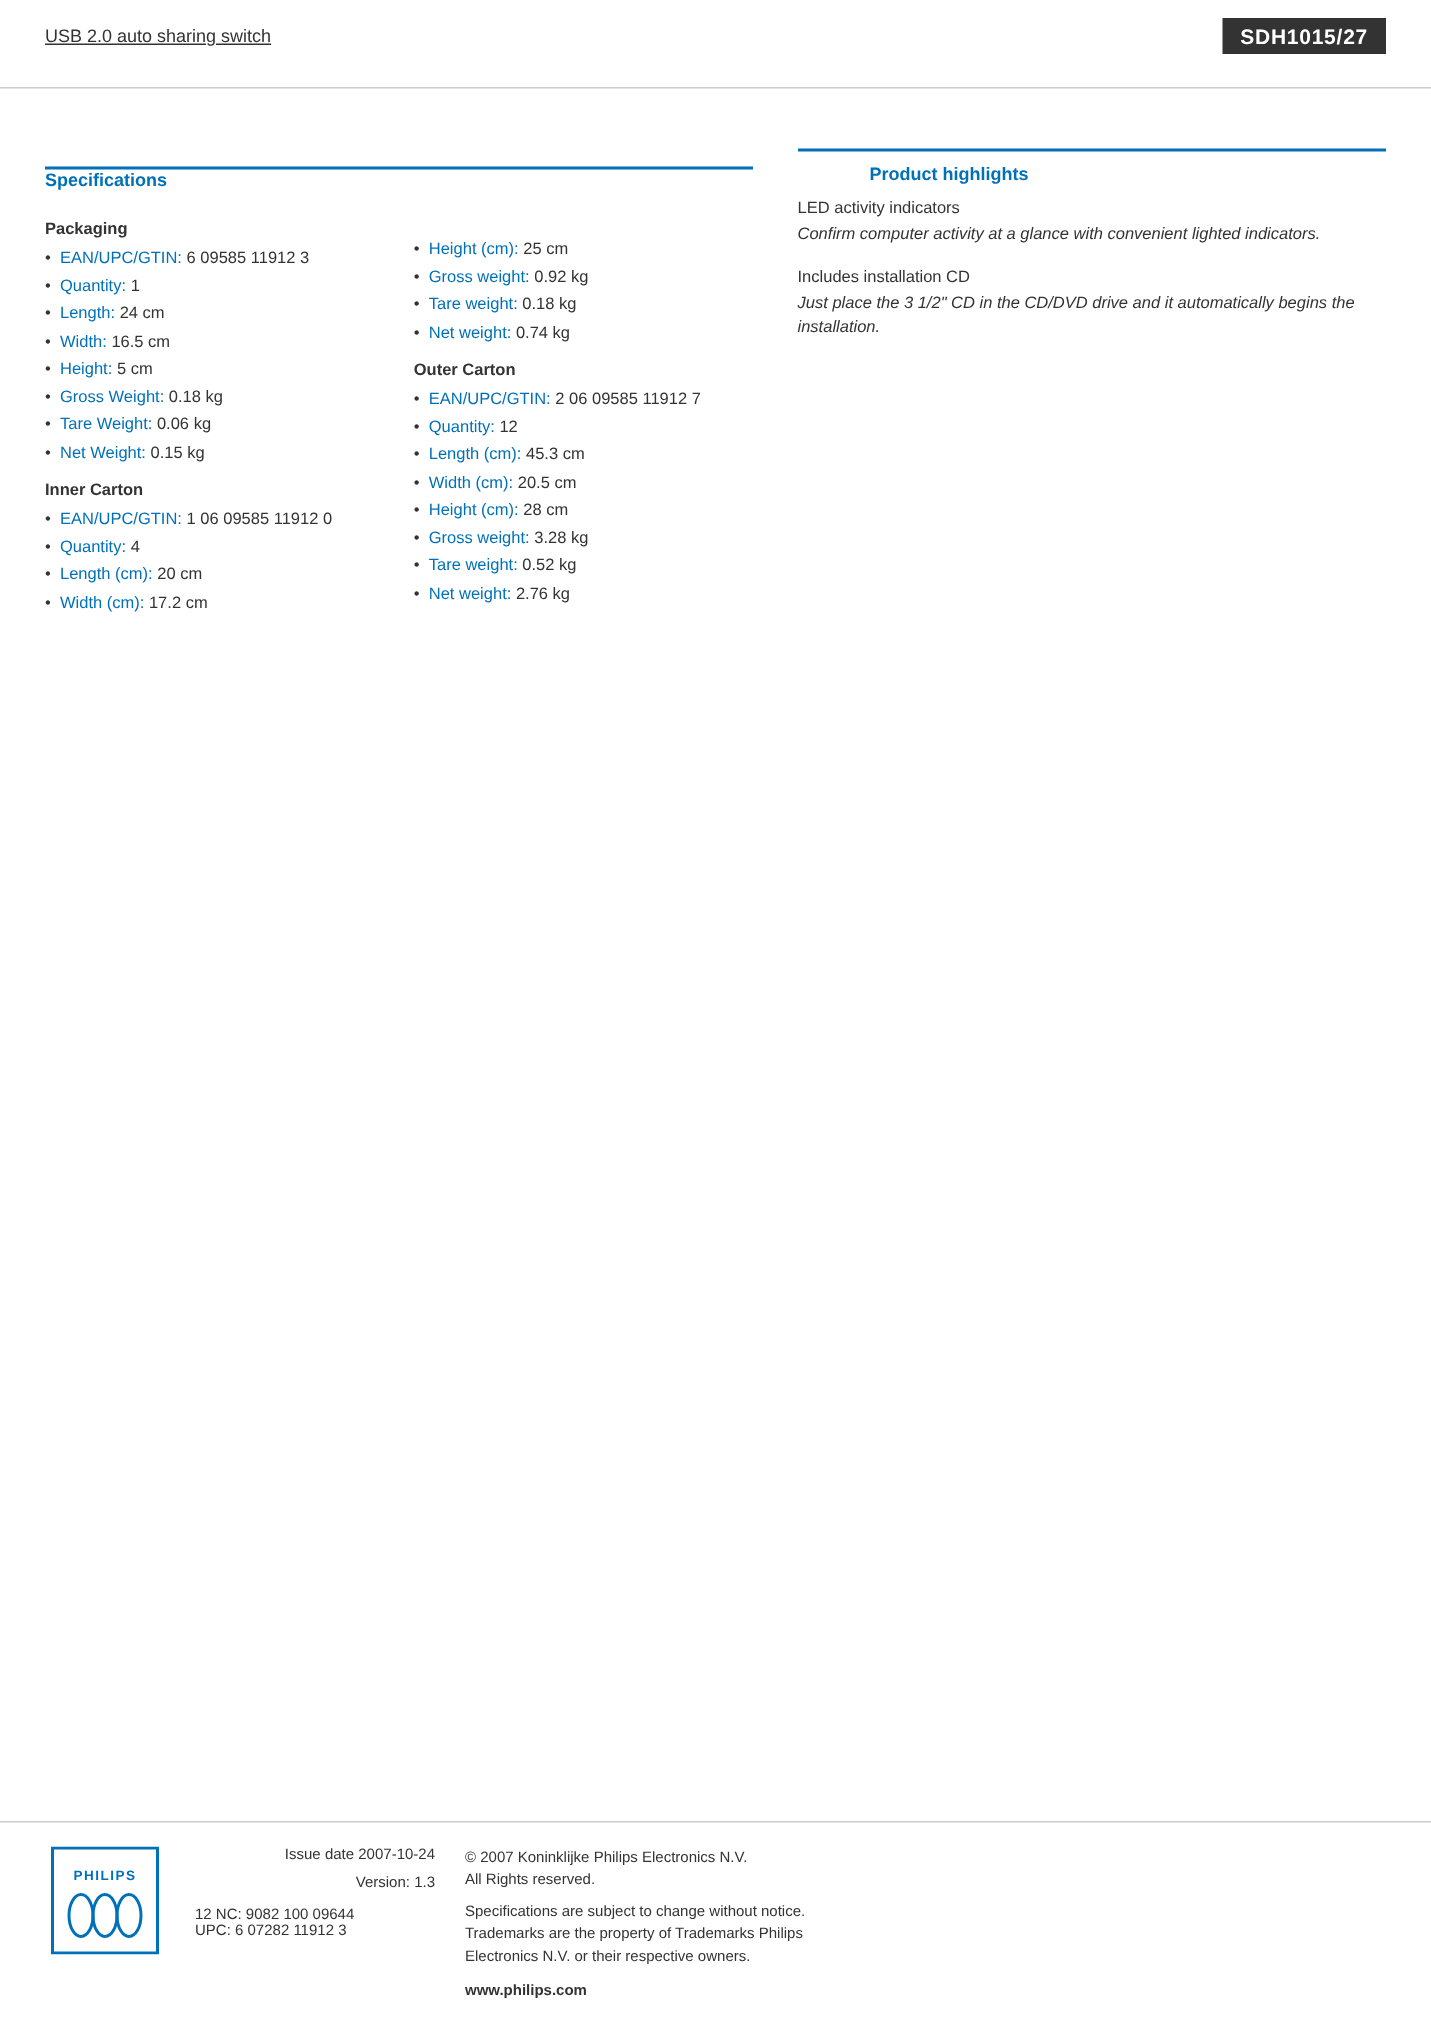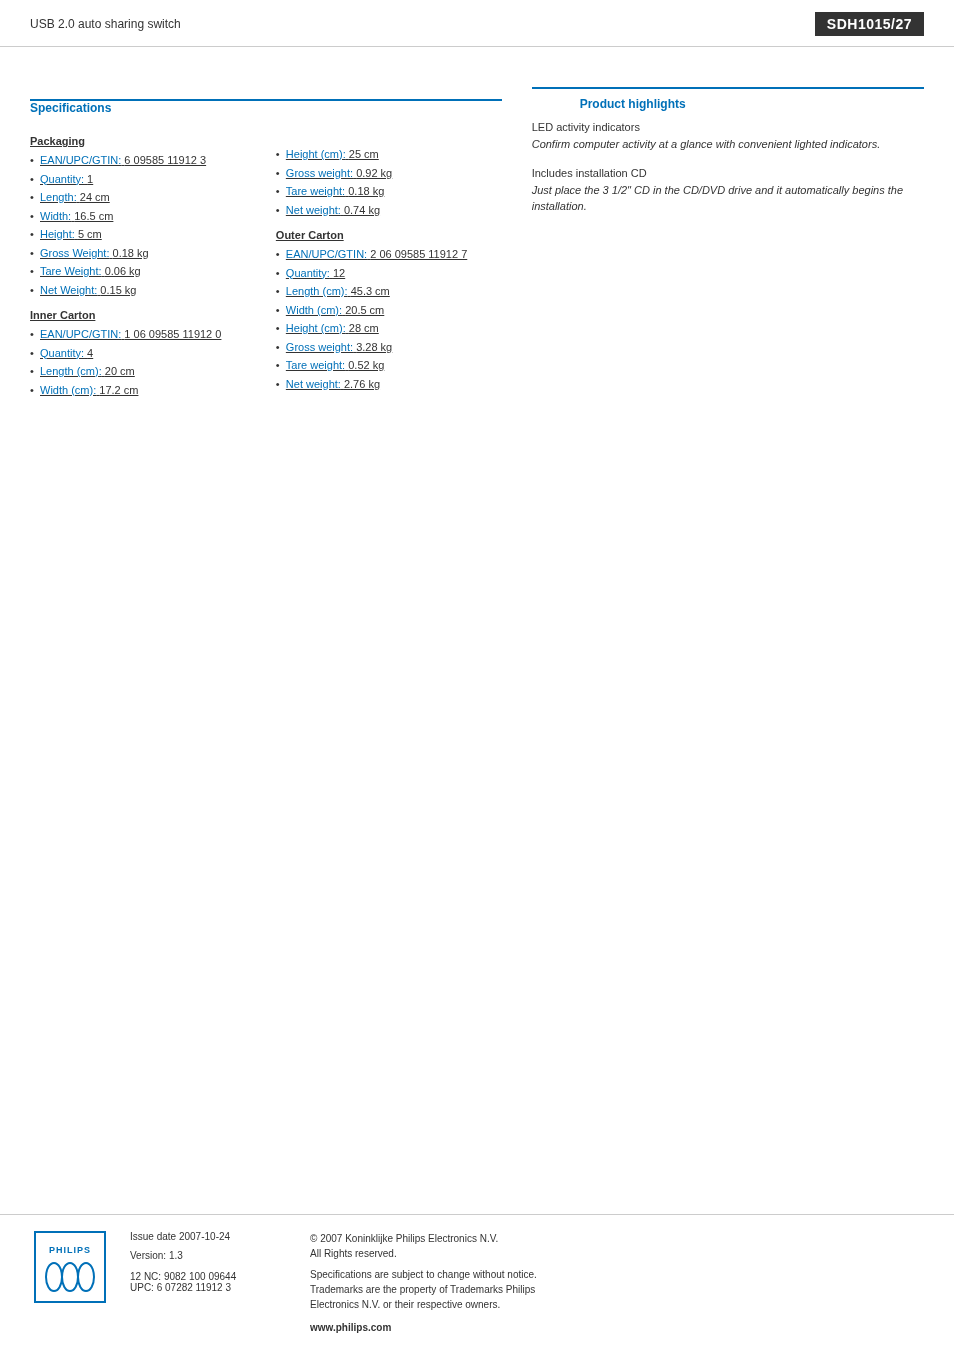--- a/index.html
+++ b/index.html
@@ -27,23 +27,24 @@
       flex: 0 0 45%;
       padding-left: 10px;
       border-left: none;
     }
 
     
     .page-header {
       display: flex;
       align-items: center;
       justify-content: space-between;
-      padding: 12px 30px 10px 30px;
+      padding: 12px 30px 22px 30px;
       border-bottom: 1px solid #ccc;
       margin-bottom: 16px;
+      text-decoration: underline;
     }
     .page-header-title {
       font-size: 12px;
       color: #333;
       font-weight: normal;
     }
     .product-code-box {
       background: #333;
       color: #fff;
       font-size: 14px;
@@ -131,20 +132,21 @@
     }
     .footer-info-row {
       display: flex;
       flex-direction: column;
       margin-bottom: 6px;
     }
     .footer-info-label {
       font-size: 10px;
       color: #333;
       margin-bottom: 2px;
+      text-align: right;
     }
     .footer-nc-upc {
       font-size: 10px;
       color: #333;
       margin-top: 8px;
     }
     .footer-legal {
       flex: 1;
       font-size: 10px;
       color: #333;
@@ -156,21 +158,20 @@
     .footer-website {
       font-size: 10px;
       font-weight: bold;
       color: #333;
       margin-top: 8px;
     }
 
     .two-columns {
       display: flex;
       gap: 20px;
-      text-decoration: underline;
     }
     .col-half {
       flex: 1;
     }
 
     .right-border-line {
       border-top: 2px solid #0070b8;
     }
   </style>
 </head>

